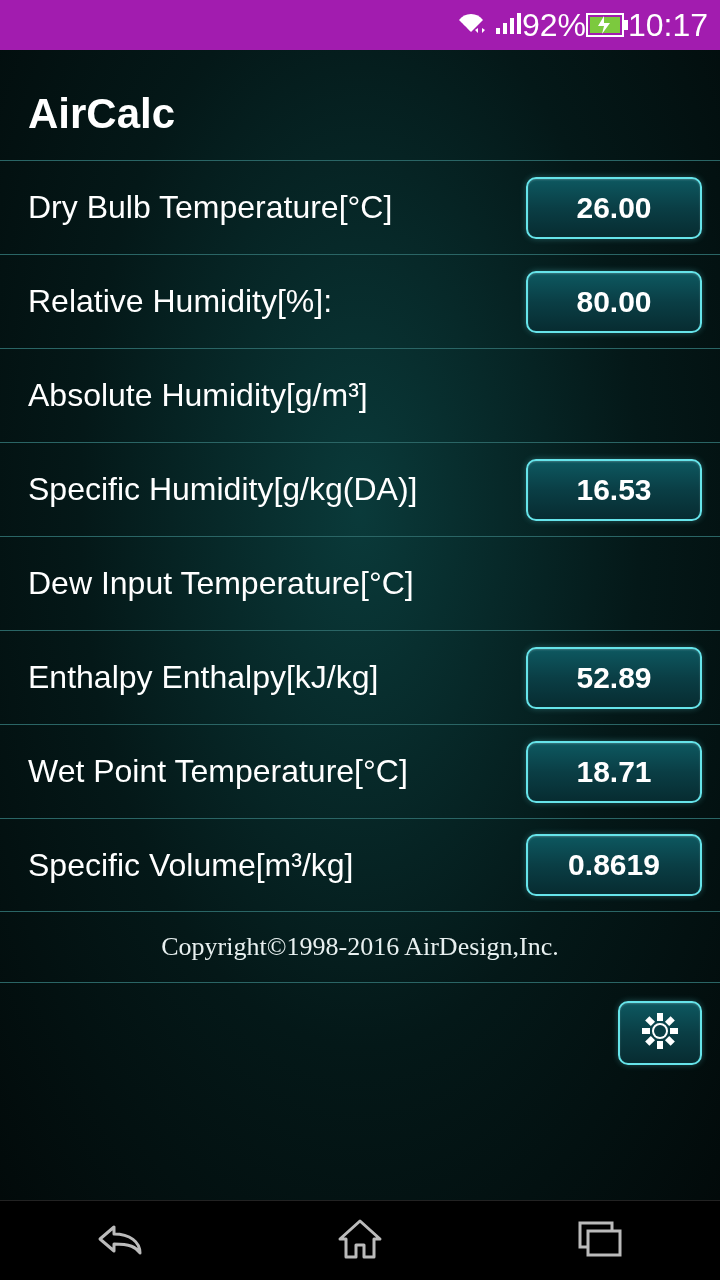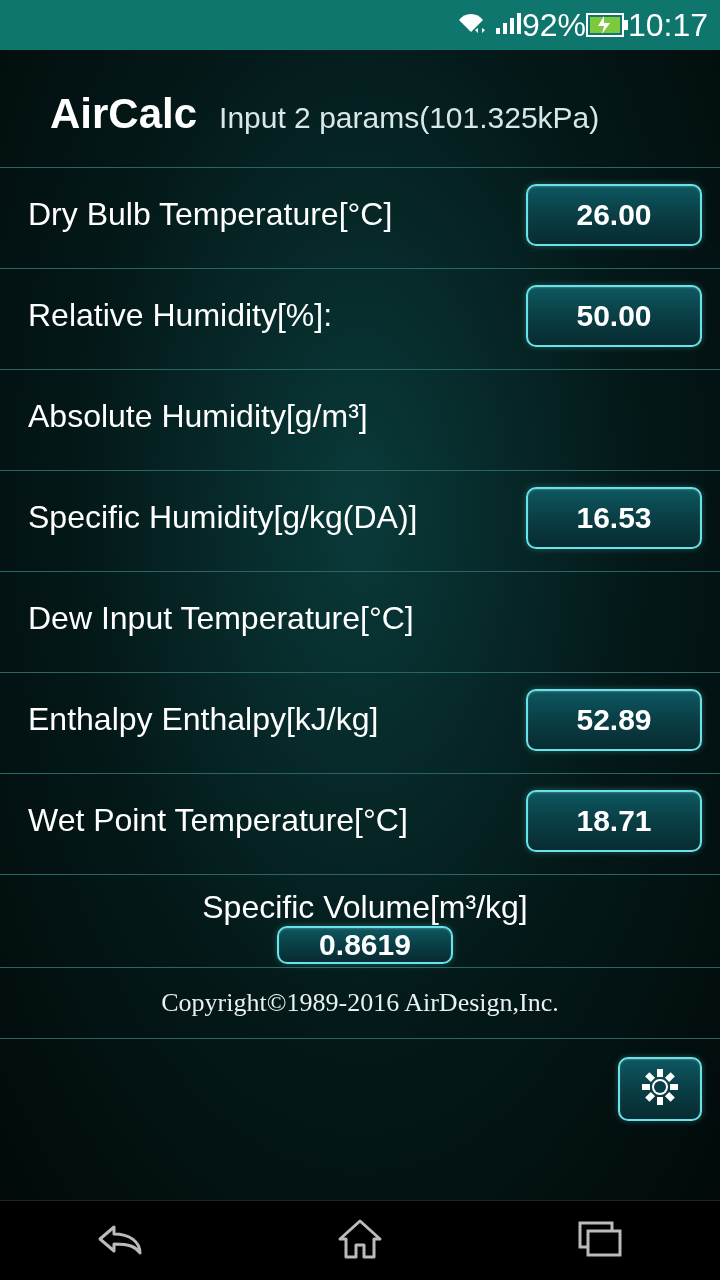--- a/index.html
+++ b/index.html
@@ -13,21 +13,21 @@
       height: 1280px;
       background: #000;
       font-family: -apple-system, Helvetica, Arial, sans-serif;
       overflow: hidden;
       position: relative;
     }
 
     
     .status-bar {
       height: 50px;
-      background: #0f766e;
+      background: #a21caf;
       display: flex;
       justify-content: flex-end;
       align-items: center;
       padding: 0 12px;
       color: #fff;
       font-size: 32px;
     }
 
     .status-bar .signal-icons {
       display: flex;
@@ -52,21 +52,20 @@
       background: radial-gradient(ellipse at center 40%, #0a3a3a 0%, #041818 55%, #020a0a 100%);
       position: relative;
     }
 
     
     .header {
       display: flex;
       align-items: baseline;
       padding: 40px 28px 22px 28px;
       gap: 22px;
-      margin-left: 22px;
     }
 
     .app-title {
       color: #fff;
       font-size: 42px;
       font-weight: bold;
     }
 
     .app-subtitle {
       color: #d8e8e8;
@@ -79,26 +78,24 @@
       flex-direction: column;
     }
 
     .row {
       display: flex;
       align-items: center;
       justify-content: space-between;
       padding: 14px 18px 14px 28px;
       border-top: 1px solid #2a6565;
       height: 94px;
-      margin-top: 7px;
     }
 
     .row:last-of-type {
       border-bottom: 1px solid #2a6565;
-      flex-direction: column;
     }
 
     .row-label {
       color: #fff;
       font-size: 32px;
     }
 
     .value-button {
       width: 176px;
       height: 62px;
@@ -198,33 +195,32 @@
       <path d="M 18 3 L 12 13 L 18 13 L 16 21 L 24 10 L 18 10 Z" fill="#fff"></path>
     </svg>
   </span>
   <span>10:17</span>
 </div>
 
 <div class="app-area">
 
   <div class="header">
     <span class="app-title">AirCalc</span>
-    <span class="app-subtitle">Input 2 params(101.325kPa)</span>
   </div>
 
   <div class="rows">
 
     <div class="row">
       <span class="row-label">Dry Bulb Temperature[°C]</span>
       <div class="value-button">26.00</div>
     </div>
 
     <div class="row">
       <span class="row-label">Relative Humidity[%]:</span>
-      <div class="value-button">50.00</div>
+      <div class="value-button">80.00</div>
     </div>
 
     <div class="row">
       <span class="row-label">Absolute Humidity[g/m³]</span>
     </div>
 
     <div class="row">
       <span class="row-label">Specific Humidity[g/kg(DA)]</span>
       <div class="value-button">16.53</div>
     </div>
@@ -243,21 +239,21 @@
       <div class="value-button">18.71</div>
     </div>
 
     <div class="row">
       <span class="row-label">Specific Volume[m³/kg]</span>
       <div class="value-button">0.8619</div>
     </div>
 
   </div>
 
-  <div class="copyright-row">Copyright©1989-2016 AirDesign,Inc.</div>
+  <div class="copyright-row">Copyright©1998-2016 AirDesign,Inc.</div>
 
   <div class="settings-row">
     <div class="settings-button">
       <span>
         <svg width="40" height="40" viewBox="0 0 40 40">
           <path fill="#fff" d="M20,12a8,8 0 1,0 0,16a8,8 0 1,0 0,-16 M20,16a4,4 0 1,1 0,8a4,4 0 1,1 0,-8 Z"></path>
           <g fill="#fff">
             <rect x="17" y="2" width="6" height="8"></rect>
             <rect x="17" y="30" width="6" height="8"></rect>
             <rect x="2" y="17" width="8" height="6"></rect>

